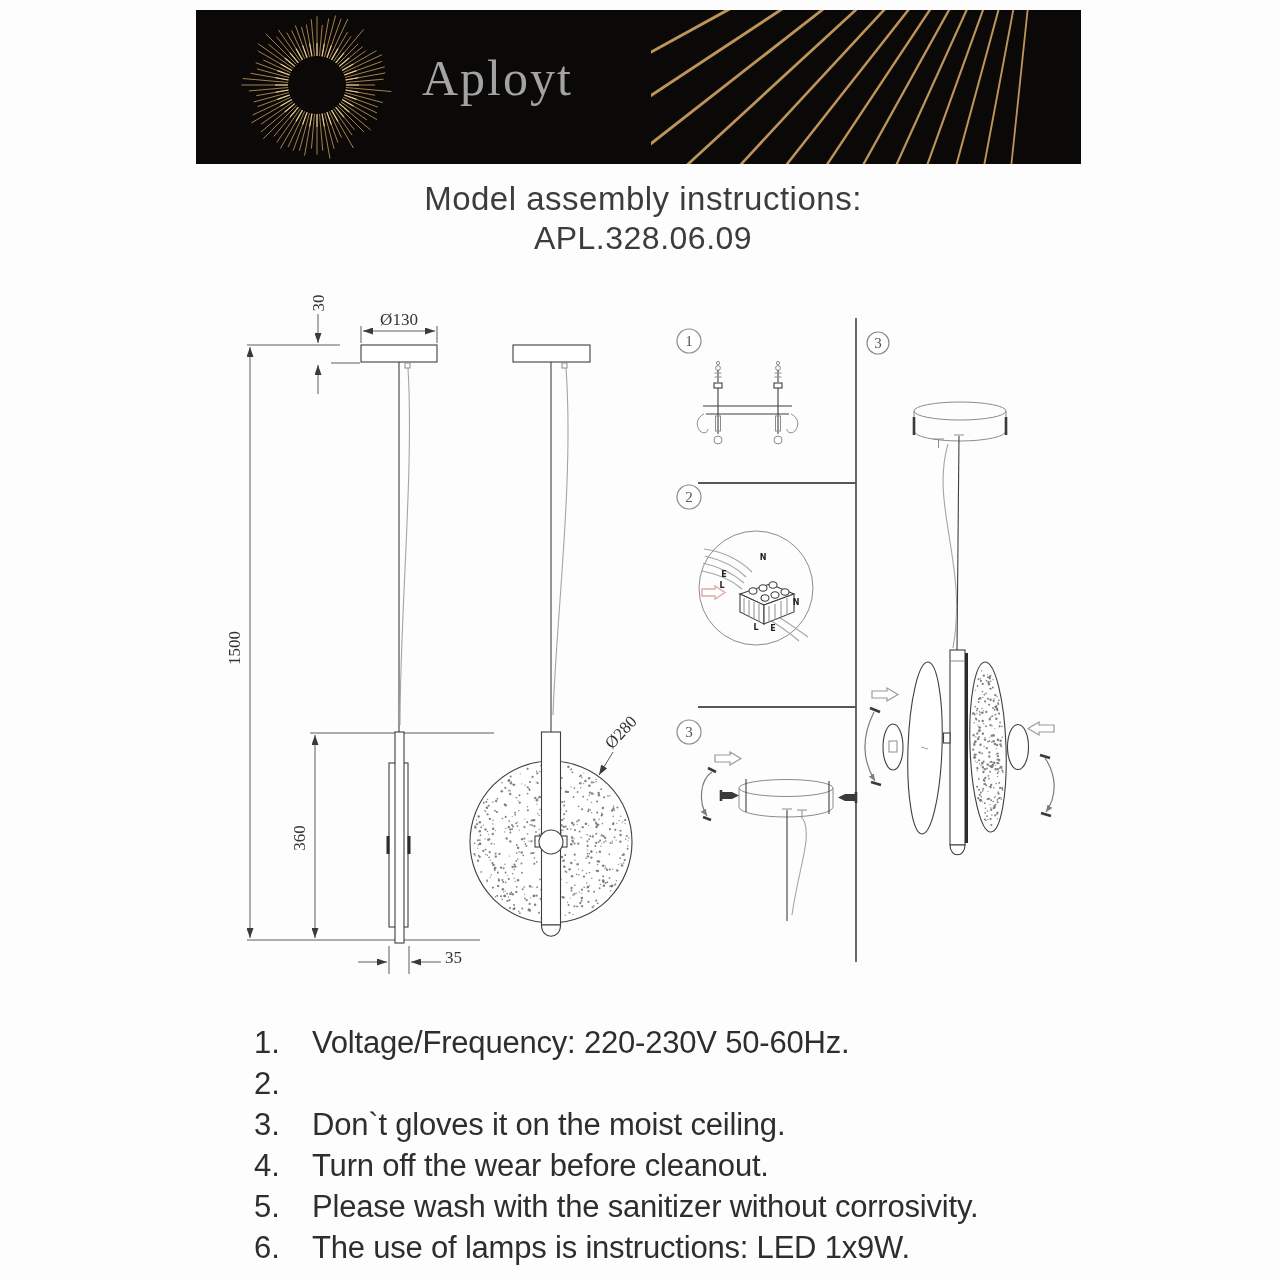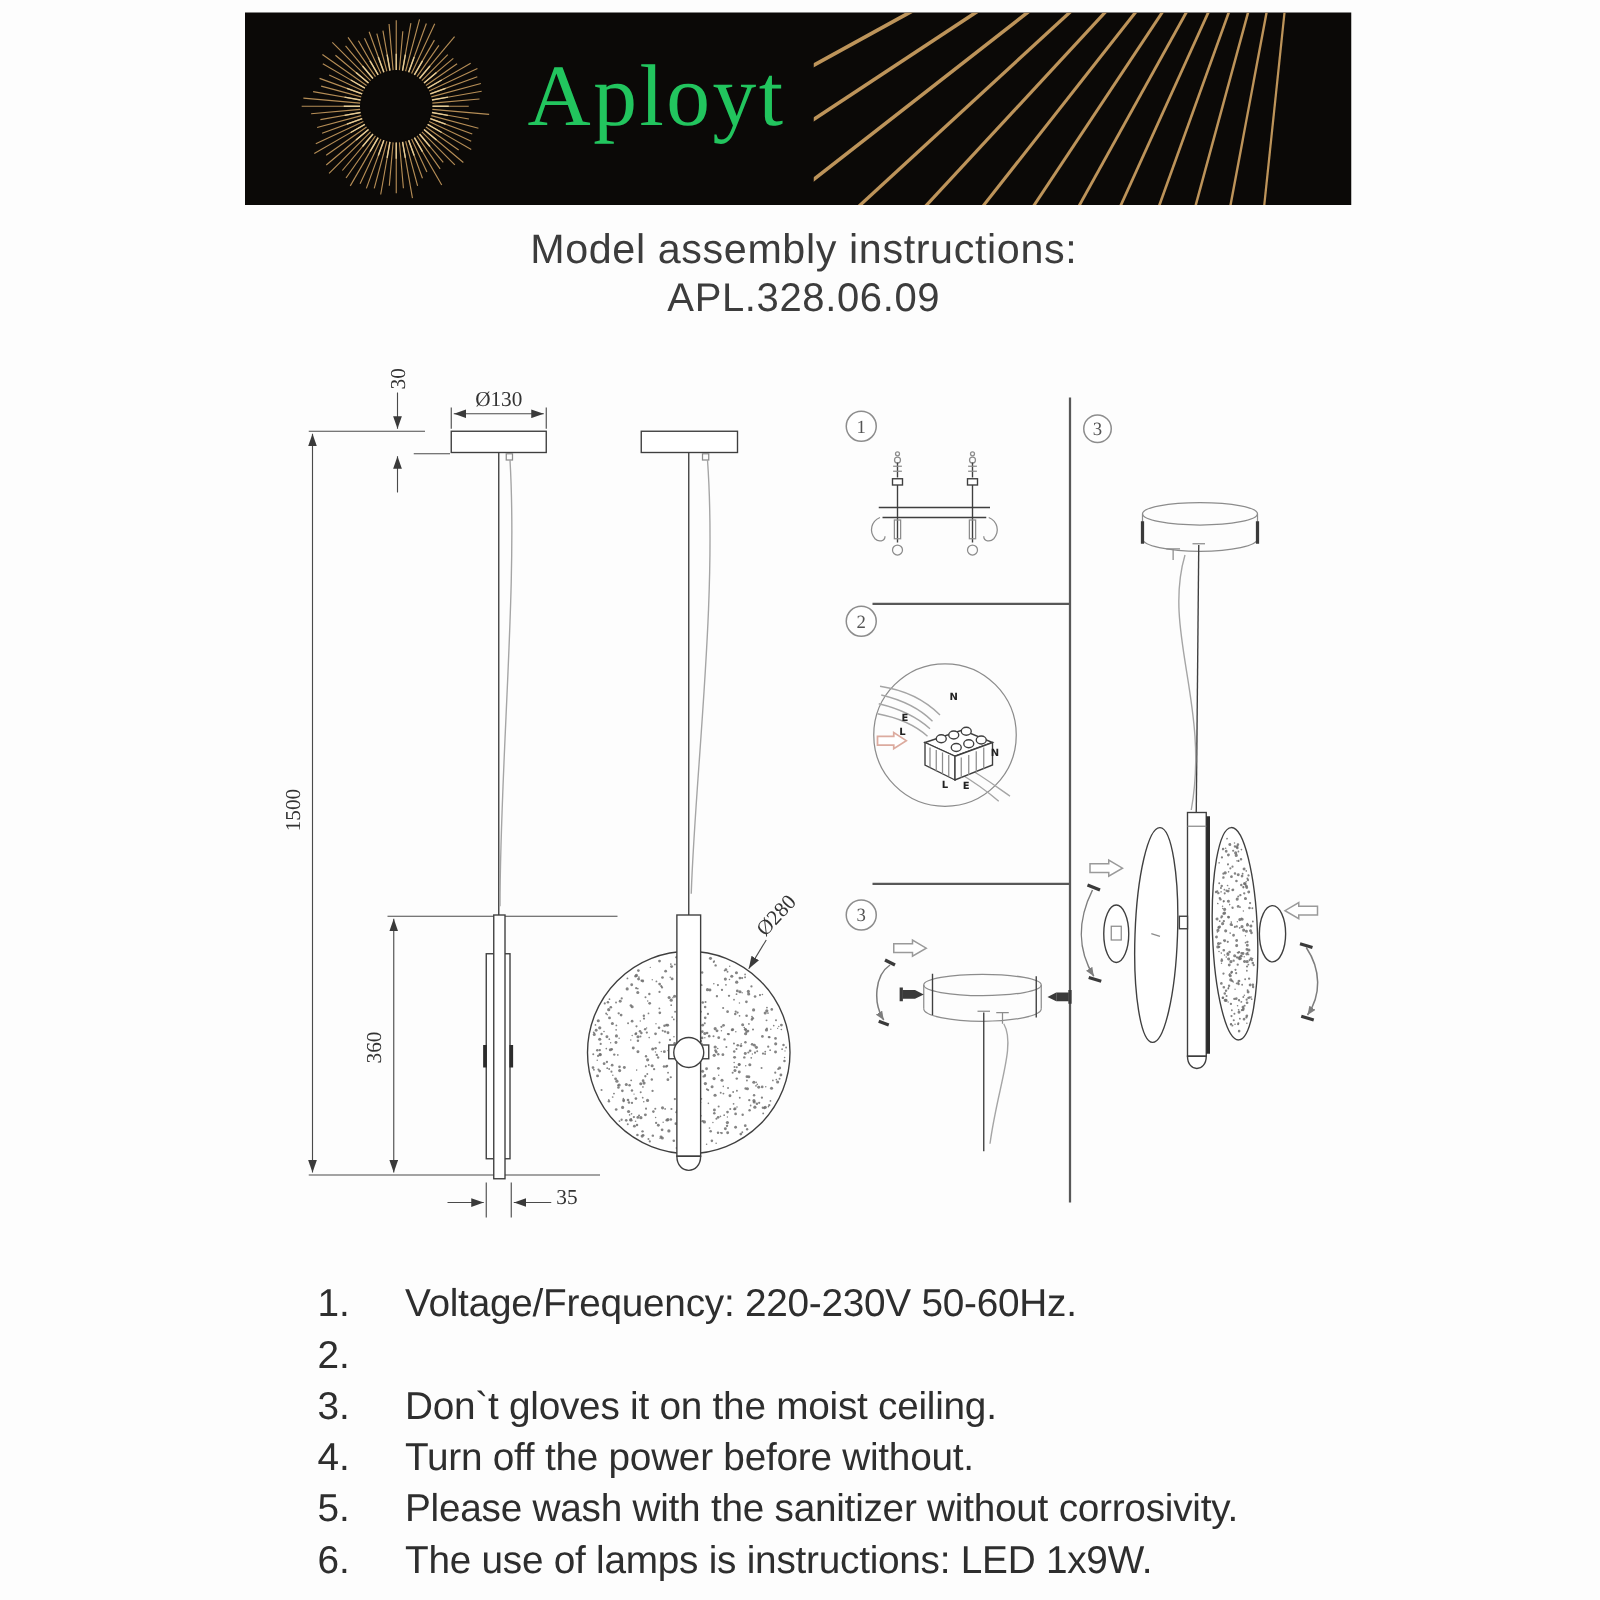--- a/index.html
+++ b/index.html
@@ -9,22 +9,22 @@
   }
   
   .banner {
     position:absolute; left:196px; top:10px; width:885px; height:154px;
     background:#0b0907; overflow:hidden;
   }
   .banner .logo { position:absolute; left:44px; top:-2px; }
   .banner .brand {
     position:absolute; left:226px; top:36px;
     font-family:"Liberation Serif", serif;
-    font-size:70px; line-height:64px; font-weight:400;
-    color:#22c55e; letter-spacing:2px;
+    font-size:50px; line-height:64px; font-weight:400;
+    color:#a3a3a3; letter-spacing:2px;
   }
   .banner .rays { position:absolute; right:0; top:0; }
   
   .title-block { position:absolute; left:0; top:180px; width:1286px; text-align:center; color:#3c3c3c; }
   .title-main { font-size:33px; line-height:38px; letter-spacing:0.5px; }
   .title-code { font-size:32px; line-height:40px; letter-spacing:0.5px; }
   
   .draw { position:absolute; left:0; top:0; }
   .ln   { fill:none; stroke:#3f3f3f; stroke-width:1.1; }
   .lnw  { fill:#ffffff; stroke:#3f3f3f; stroke-width:1.1; }
@@ -38,21 +38,21 @@
   .badge-t { font-family:"Liberation Serif", serif; font-size:15px; fill:#555; }
   .wlabel  { font-family:"DejaVu Sans", sans-serif; font-size:8px; font-weight:bold; fill:#222; }
   .hollow  { fill:#ffffff; stroke:#9a9a9a; stroke-width:1.2; }
   .hollowp { fill:#ffffff; stroke:#dcab9f; stroke-width:1.4; }
   .rot     { fill:none; stroke:#7d7d7d; stroke-width:1.2; }
   .cap     { stroke:#3a3a3a; stroke-width:2.6; }
   
   .instructions { position:absolute; left:0; top:1022px; width:1280px; color:#2e2e2e; }
   .instr-row { display:flex; height:41px; line-height:41px; font-size:31px; }
   .instr-num { width:50px; margin-left:254px; }
-  .instr-txt { margin-left:20px; letter-spacing:-0.2px; }
+  .instr-txt { margin-left:8px; letter-spacing:-0.2px; }
 </style>
 </head>
 <body>
 
 <div class="page">
 
   <div class="banner">
     <svg class="logo" width="154" height="158" viewBox="0 0 154 158">
       <g id="logo-rays">
           <line x1="106" y1="77" x2="135" y2="77" stroke="#c89c5f" stroke-width="0.9" opacity="0.9"></line>
@@ -1311,21 +1311,21 @@
     </div>
     <div class="instr-row">
       <span class="instr-num">2.</span>
     </div>
     <div class="instr-row">
       <span class="instr-num">3.</span>
       <span class="instr-txt">Don`t gloves it on the moist ceiling.</span>
     </div>
     <div class="instr-row">
       <span class="instr-num">4.</span>
-      <span class="instr-txt">Turn off the power before without.</span>
+      <span class="instr-txt">Turn off the wear before cleanout.</span>
     </div>
     <div class="instr-row">
       <span class="instr-num">5.</span>
       <span class="instr-txt">Please wash with the sanitizer without corrosivity.</span>
     </div>
     <div class="instr-row">
       <span class="instr-num">6.</span>
       <span class="instr-txt">The use of lamps is instructions: LED 1x9W.</span>
     </div>
   </div>

